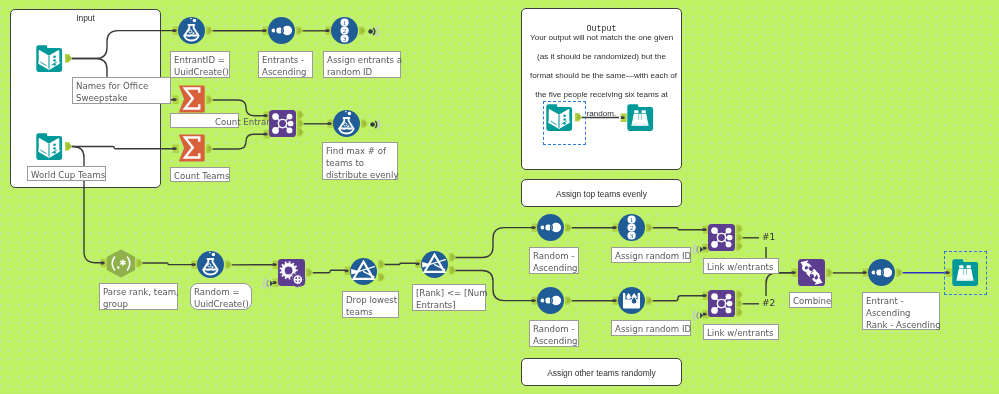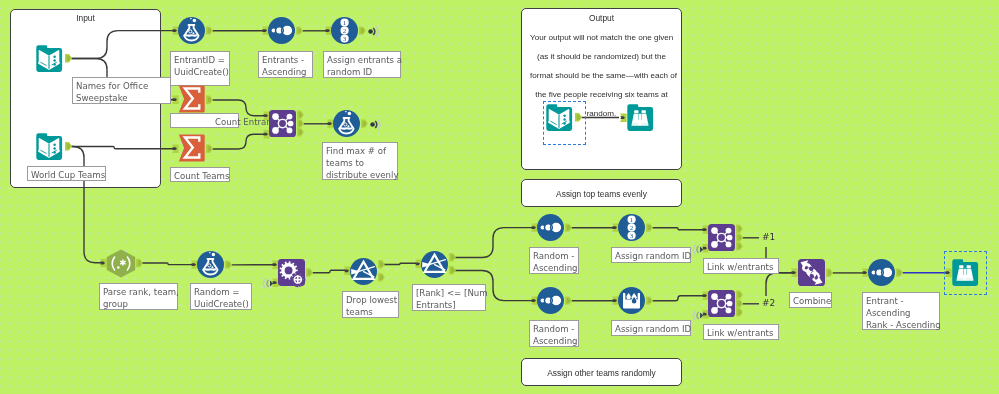--- a/index.html
+++ b/index.html
@@ -32,21 +32,21 @@
       <rect x="0" y="0" width="2" height="1.2" fill="#c9d8f4"></rect>
     </pattern>
       </defs>
     <rect x="0" y="0" width="999" height="394" fill="url(#gp)"></rect>
   </svg>
   <div id="containers">
       <div class="cont" style="left: 10px; top: 9px; width: 151px; height: 179px;">
         <div class="cont-ttl" style="top: 3px;">Input</div>
       </div>
       <div class="cont" style="left: 521px; top: 8px; width: 161px; height: 162px;">
-        <div class="cont-ttl" style="top: 4px;">Output</div>
+        <div class="cont-ttl" style="top: 15px; font-family: Liberation Mono, monospace;">Output</div>
         <div class="cont-body" style="top: 19px;">Your output will not match the one given
 (as it should be randomized) but the
 format should be the same—with each of
 the five people receiving six teams at
 random.</div>
       </div>
       <div class="cont" style="left: 521px; top: 179px; width: 161px; height: 28px;">
         <div class="cont-ttl" style="top: 8.5px;">Assign top teams evenly</div>
       </div>
       <div class="cont" style="left: 521px; top: 358px; width: 161px; height: 28px;">
@@ -138,21 +138,21 @@
  <circle cx="12.3" cy="14.4" r="1.6" fill="none" stroke="#fff" stroke-width="1.0"></circle>
  <circle cx="15.4" cy="16.3" r="1.05" fill="#fff"></circle>
  <circle cx="16.4" cy="3.6" r="1.75" fill="#fff"></circle>
  <circle cx="12.9" cy="1.6" r="0.8" fill="#fff"></circle>
  <g>
    <path d="M28 9.4 h4.0 l2.9 4.2 l-2.9 4.2 h-4.0 z" fill="#b0d343"></path>
    <path d="M29.7 10.9 h0.9 a2.7 2.7 0 0 1 0 5.4 h-0.9 z" fill="#9dbe3c"></path>
   </g>
 </svg>
       </div>
-      <div class="lbl" style="left: 170px; top: 51px; width: 60px; height: 35px;">EntrantID =
+      <div class="lbl" style="left: 170px; top: 51px; width: 60px; height: 27px;">EntrantID =
 UuidCreate()</div>
       <div class="tool" style="left: 268px; top: 17px;">
         <svg width="46" height="28" viewBox="0 0 46 28">
  <g>
    <path d="M-6 9.4 h6.7 v8.4 h-6.7 l2.2 -4.2 z" fill="#b0d343"></path>
    <path d="M-5.8 12.2 h3.2 l1.7 1.4 l-1.7 1.4 h-3.2 l1.0 -1.4 z" fill="#3e3e3e"></path>
   </g>
  <circle cx="13.5" cy="13.5" r="13.5" fill="#205c96"></circle>
  <circle cx="5.6" cy="13.5" r="2.0" fill="#fff"></circle>
  <circle cx="11.4" cy="13.5" r="3.25" fill="#fff"></circle>
@@ -358,21 +358,21 @@
  <circle cx="12.3" cy="14.4" r="1.6" fill="none" stroke="#fff" stroke-width="1.0"></circle>
  <circle cx="15.4" cy="16.3" r="1.05" fill="#fff"></circle>
  <circle cx="16.4" cy="3.6" r="1.75" fill="#fff"></circle>
  <circle cx="12.9" cy="1.6" r="0.8" fill="#fff"></circle>
  <g>
    <path d="M28 9.4 h4.0 l2.9 4.2 l-2.9 4.2 h-4.0 z" fill="#b0d343"></path>
    <path d="M29.7 10.9 h0.9 a2.7 2.7 0 0 1 0 5.4 h-0.9 z" fill="#9dbe3c"></path>
   </g>
 </svg>
       </div>
-      <div class="lbl" style="left: 190px; top: 283px; width: 62px; height: 27px;">Random =
+      <div class="lbl" style="left: 190px; top: 283px; width: 62px; height: 27px; border-radius: 8px;">Random =
 UuidCreate()</div>
       <div class="tool" style="left: 278px; top: 259px;">
         <svg width="46" height="30" viewBox="0 0 46 30">
  <g>
    <path d="M-6 1.5 h6.7 v8.4 h-6.7 l2.2 -4.2 z" fill="#b0d343"></path>
    <path d="M-5.8 4.3 h3.2 l1.7 1.4 l-1.7 1.4 h-3.2 l1.0 -1.4 z" fill="#3e3e3e"></path>
   </g>
           <g>
    <path d="M-6 19.5 h6.7 v8.4 h-6.7 l2.2 -4.2 z" fill="#b0d343"></path>
    <path d="M-5.8 22.3 h3.2 l1.7 1.4 l-1.7 1.4 h-3.2 l1.0 -1.4 z" fill="#3e3e3e"></path>

